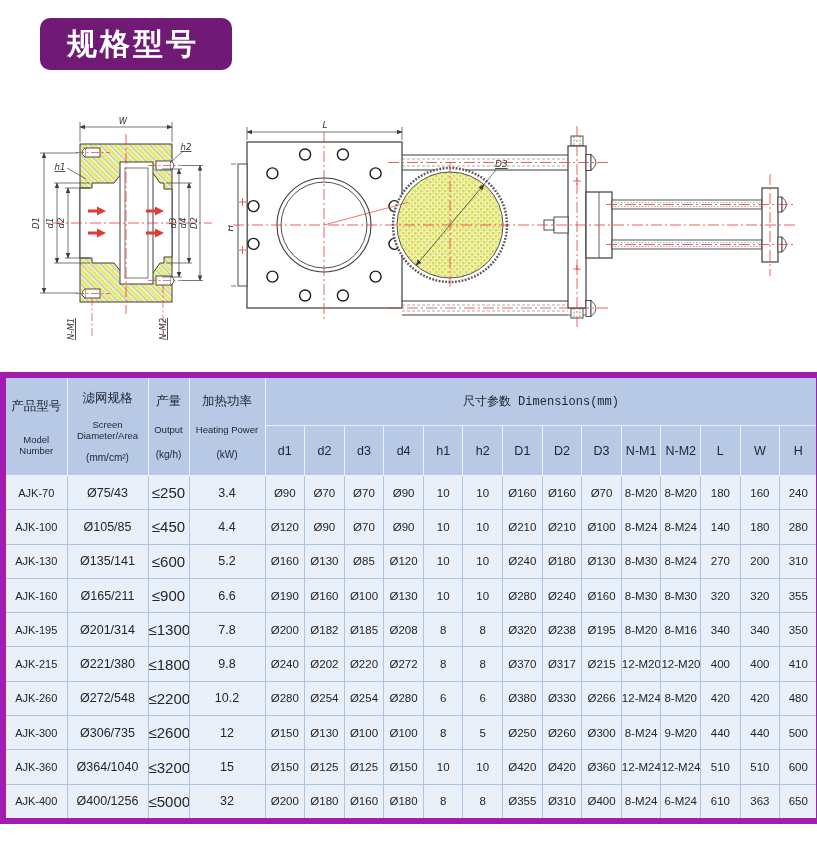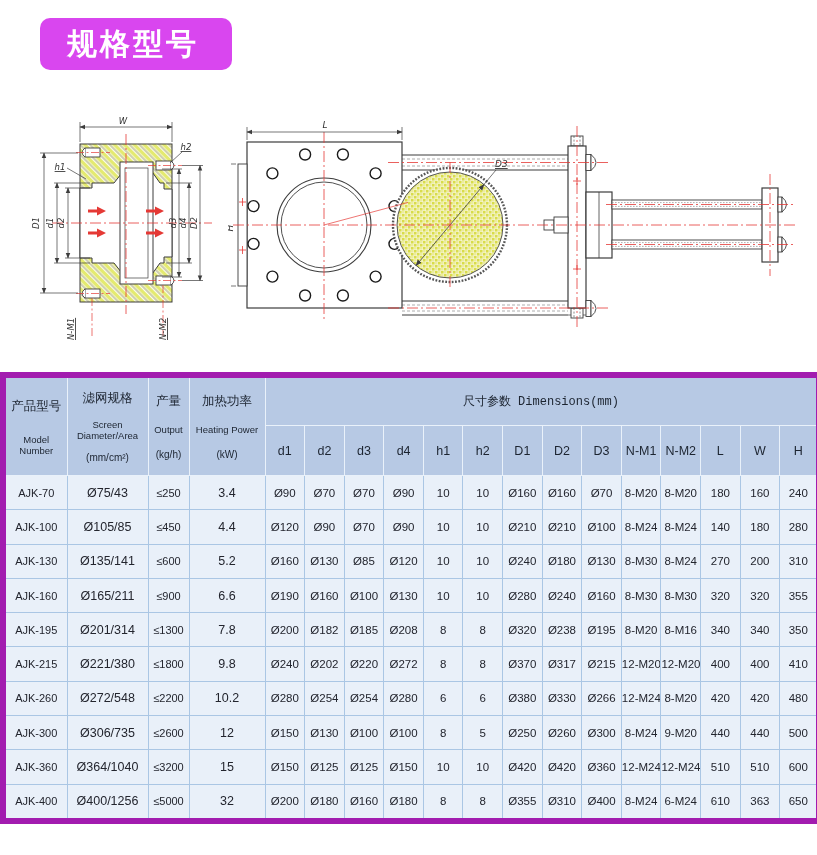--- a/index.html
+++ b/index.html
@@ -3,21 +3,21 @@
 <meta charset="utf-8">
 <style>
   html,body{margin:0;padding:0;}
   body{
     width:817px;height:855px;position:relative;background:#ffffff;
     font-family:"Liberation Sans",sans-serif;overflow:hidden;
   }
   
   .badge{
     position:absolute;left:40px;top:18px;width:192px;height:52px;
-    background:#d946ef;border-radius:10px;color:#fff;
+    background:#701a75;border-radius:10px;color:#fff;
     font-size:30px;font-weight:bold;line-height:52px;
     padding-left:27px;box-sizing:border-box;letter-spacing:3px;
   }
   
   .drawings{position:absolute;left:0;top:106px;width:817px;height:245px;}
   .drawings svg{position:absolute;top:0;}
   svg text{font-family:"DejaVu Sans",sans-serif;font-style:italic;fill:#333;}
   
   table.spec{
     position:absolute;left:0;top:372px;width:817px;
@@ -35,21 +35,21 @@
   .th-en{font-size:9.5px;}
   .th-unit{font-size:10px;}
   .th-group{font-size:12px;font-family:Liberation Mono, monospace;}
   table.spec tbody td{
     background:#e9f0f9;border:1px solid #aac6e4;
     height:33.3px;text-align:center;vertical-align:middle;
     font-size:11.5px;color:#23252e;padding:0;overflow:hidden;white-space:nowrap;
   }
   table.spec tbody td.c-model{font-size:11px;}
   table.spec tbody td.c-screen{font-size:12.5px;margin-top:44px;}
-  table.spec tbody td.c-output{font-size:11px;}
+  table.spec tbody td.c-output{font-size:15px;}
   table.spec tbody td.c-heating{font-size:12.5px;}
 </style>
 </head>
 <body>
 
 <div class="badge">规格型号</div>
 
 <div class="drawings">
 
   <svg width="205" height="240" viewBox="0 0 205 240" style="left:30px;">

